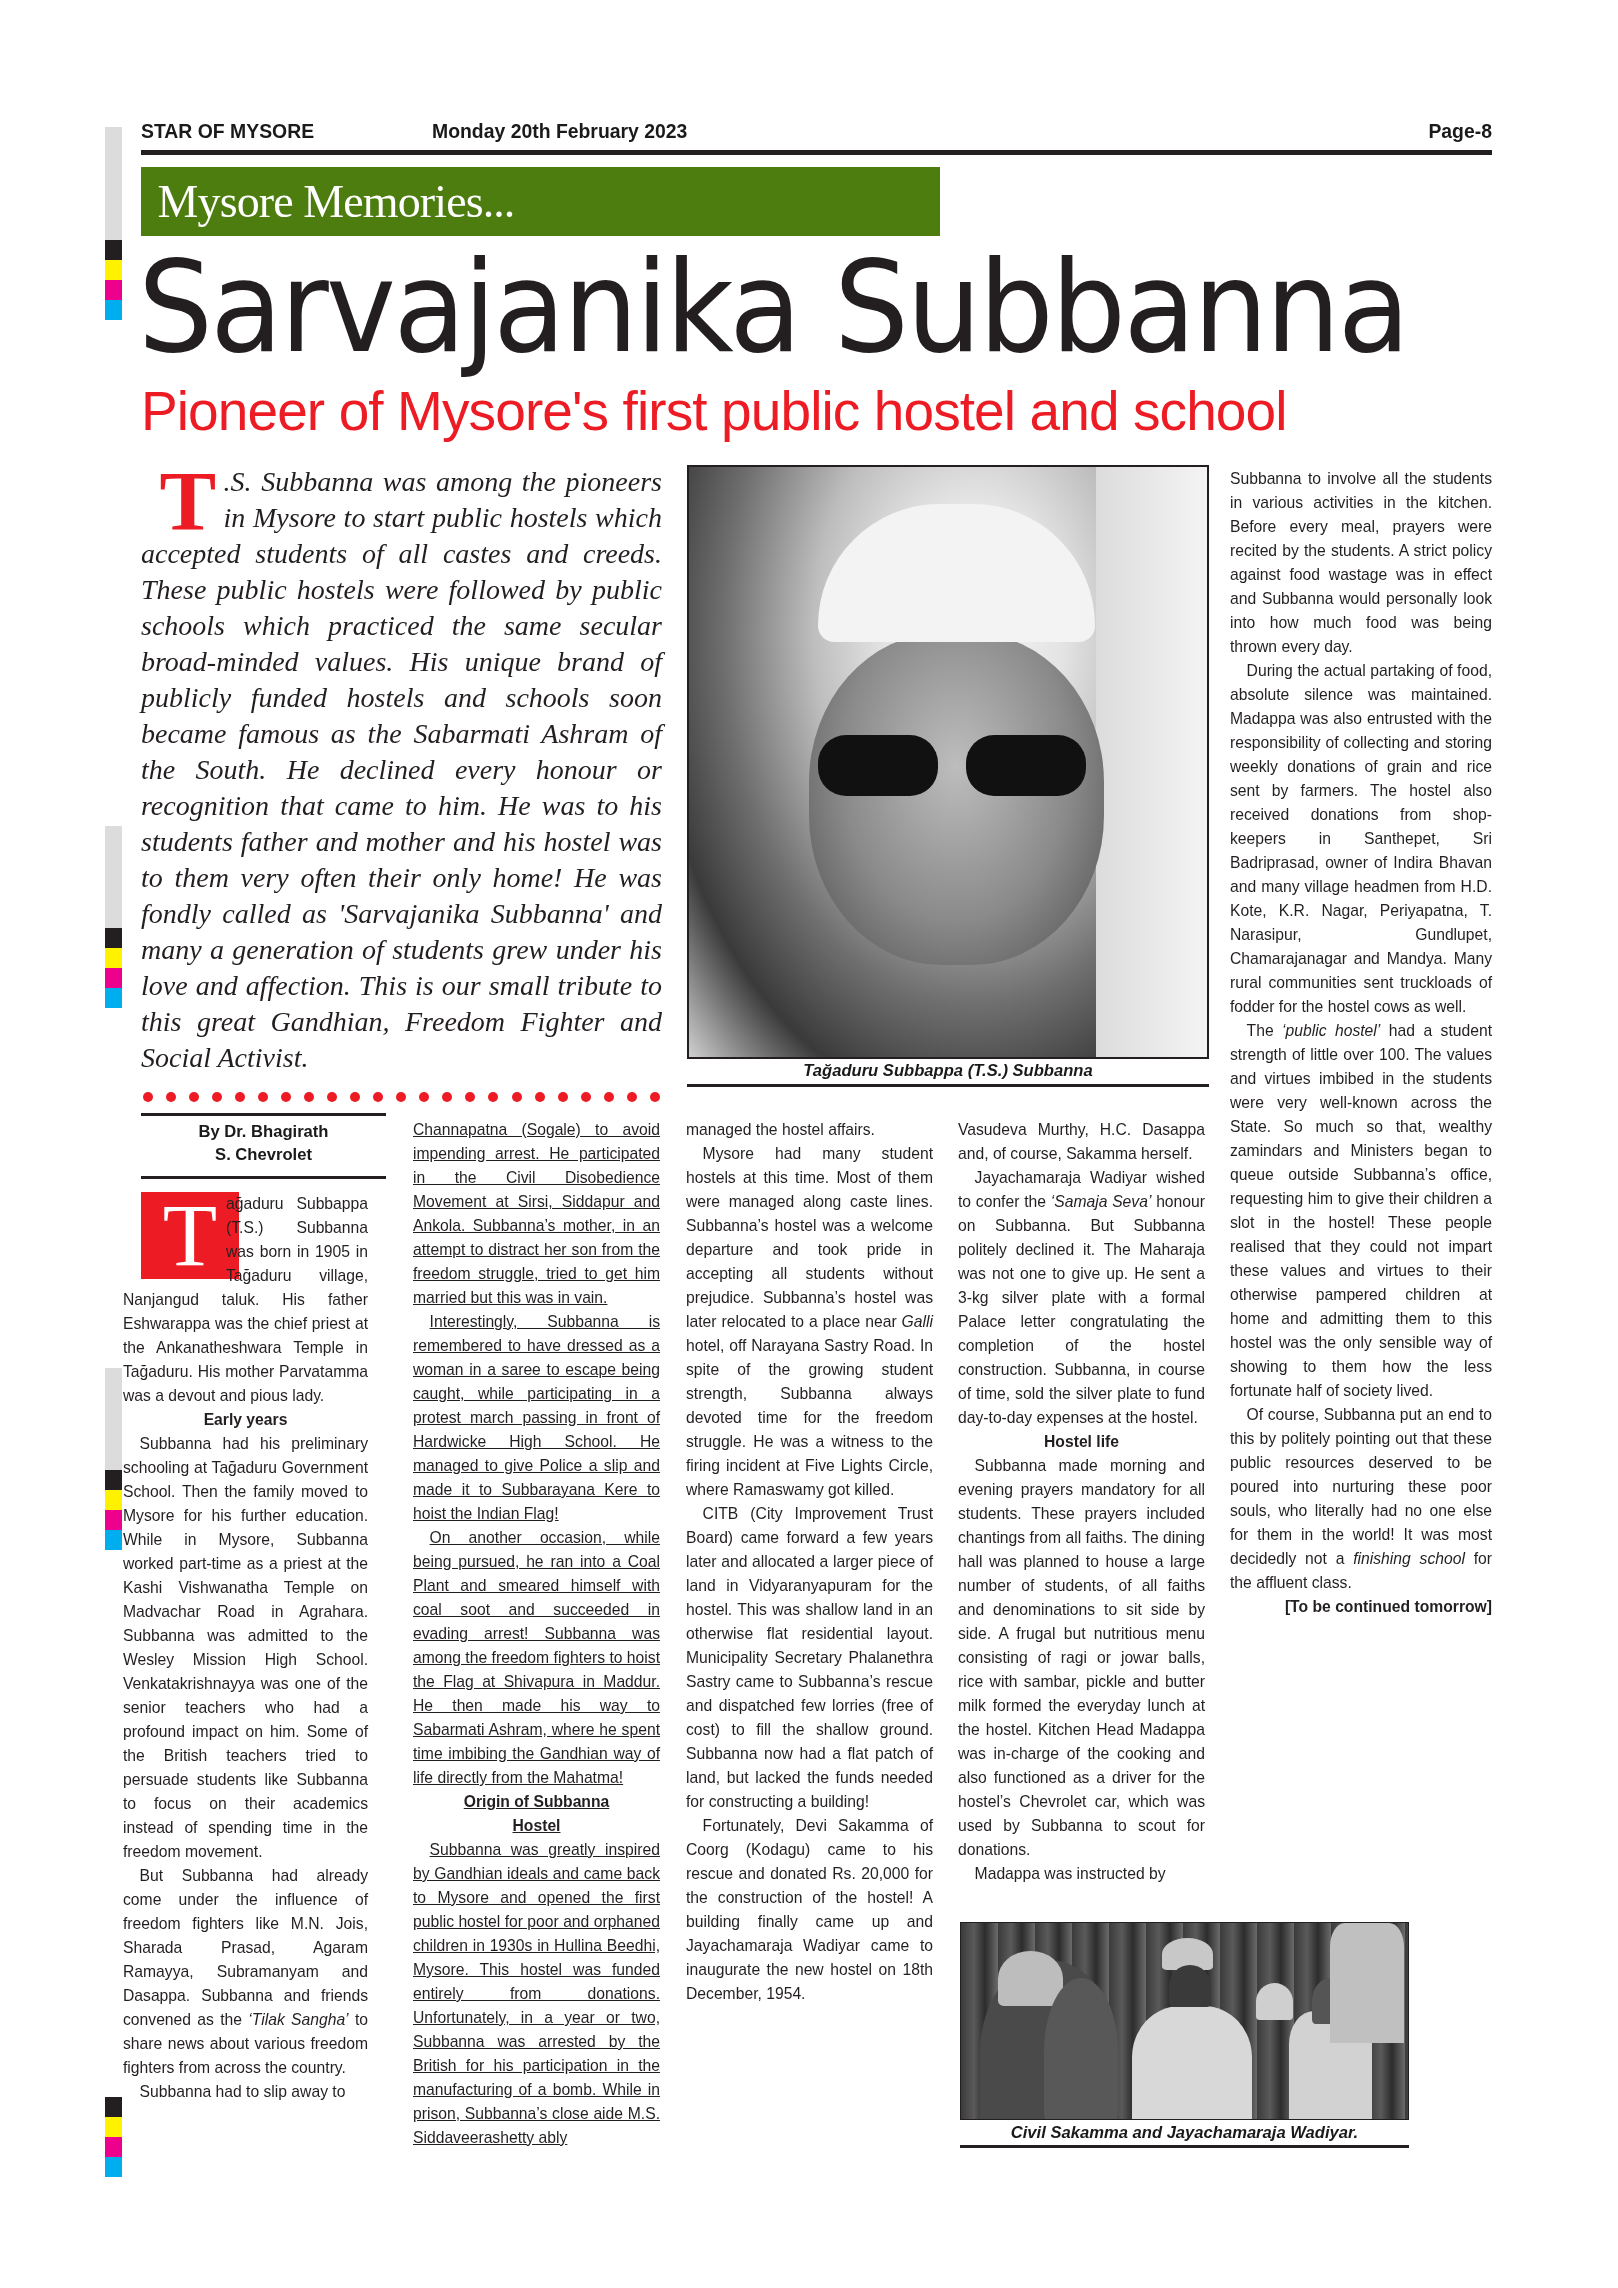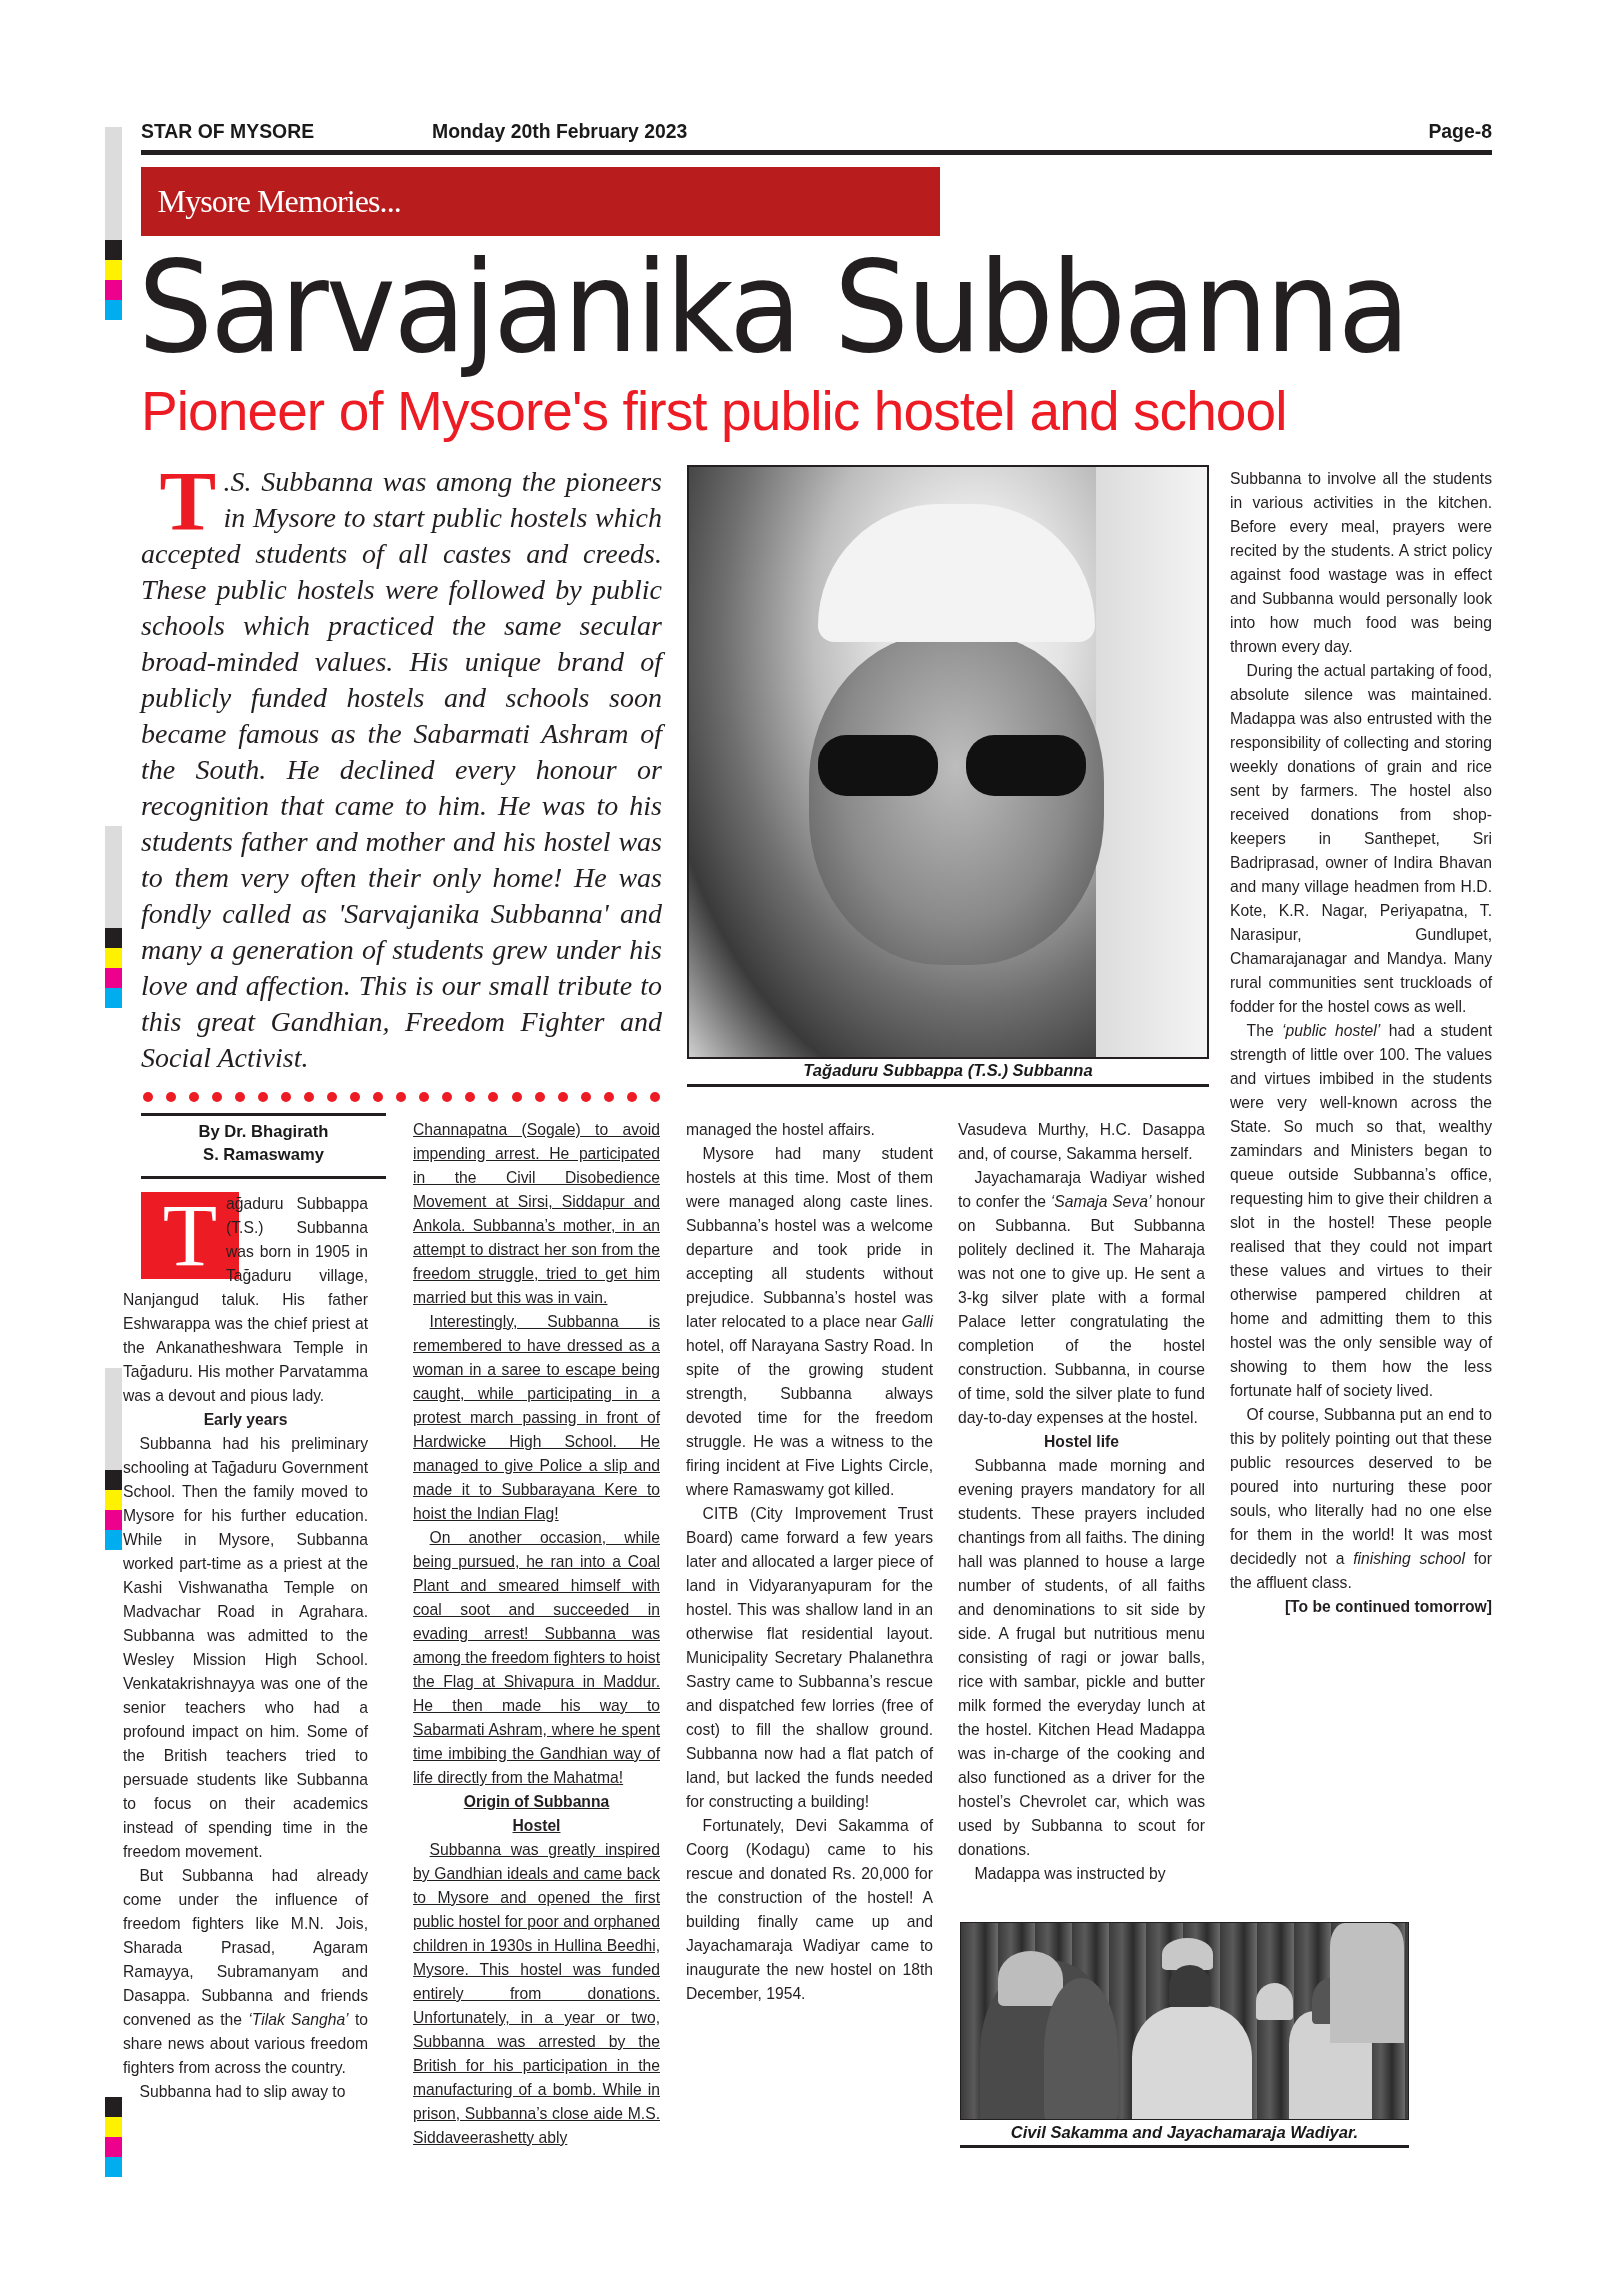--- a/index.html
+++ b/index.html
@@ -10,21 +10,21 @@
   .reg .k{background:#231f20;height:20px;}
   .reg .y{background:#fff200;height:20px;}
   .reg .m{background:#ec008c;height:20px;}
   .reg .c{background:#00aeef;height:20px;}
   
   .masthead{position:absolute;left:141px;top:120px;width:1351px;height:28px;font-weight:bold;font-size:19.4px;}
   .masthead .paper{position:absolute;left:0;top:0;}
   .masthead .date{position:absolute;left:291px;top:0;}
   .masthead .page{position:absolute;right:0;top:0;}
   .rule-top{position:absolute;left:141px;top:150px;width:1351px;height:4.6px;background:#231f20;}
-  .kicker{position:absolute;left:141px;top:167px;width:799px;height:69px;background:#b91c1c;color:#fff;font-family:"Liberation Serif",serif;font-size:32px;line-height:69px;padding-left:16.6px;box-sizing:border-box;letter-spacing:-0.9px;}
+  .kicker{position:absolute;left:141px;top:167px;width:799px;height:69px;background:#4d7c0f;color:#fff;font-family:"Liberation Serif",serif;font-size:46px;line-height:69px;padding-left:16.6px;box-sizing:border-box;letter-spacing:-0.9px;}
   .headline{position:absolute;left:138px;top:238px;width:1357px;font-family:"DejaVu Sans",sans-serif;font-size:127px;line-height:138px;color:#231f20;letter-spacing:-2.8px;transform:scaleX(0.93);transform-origin:left top;white-space:nowrap;}
   .subhead{position:absolute;left:141px;top:380px;width:1357px;font-size:55px;line-height:63px;color:#ed1c24;white-space:nowrap;letter-spacing:-0.9px;}
   
   .intro{position:absolute;left:141px;top:464px;width:521px;font-family:"Liberation Serif",serif;font-style:italic;font-size:28px;line-height:36px;text-align:justify;color:#231f20;}
   .intro .dc{float:left;font-style:normal;font-weight:bold;color:#ed1c24;font-size:85px;line-height:66px;margin:3.7px 7.4px 0 18.5px;}
   .dots{position:absolute;left:143px;top:1092px;width:517px;display:flex;justify-content:space-between;}
   .dots span{width:10px;height:10px;border-radius:50%;background:#ed1c24;display:block;}
   
   .portrait{position:absolute;left:687px;top:465px;width:522px;height:594px;border:2.8px solid #231f20;box-sizing:border-box;overflow:hidden;
     background:radial-gradient(ellipse at 55% 28%, #f6f6f6 0%, #e4e4e4 22%, #bdbdbd 40%, #6f6f6f 62%, #3a3a3a 80%, #d0d0d0 100%);}
@@ -136,21 +136,21 @@
       <i></i>
       <i></i>
     </div>
 </div>
 <div class="cap1">Tağaduru Subbappa (T.S.) Subbanna</div>
 <div class="cap1-rule"></div>
 
 <div class="by-rule1"></div>
 <div class="byline">
   <div>By Dr. Bhagirath</div>
-  <div>S. Ramaswamy</div>
+  <div>S. Chevrolet</div>
 </div>
 <div class="by-rule2"></div>
 <div class="dropcap-box">T</div>
 
 <div class="col" style="left:123px;top:1192px;width:245px;">
   <p class="noind" style="text-indent:0;"><span style="display:block;float:left;width:103px;height:92px;"></span><span>ağaduru Subbappa (T.S.) Subbanna was born in 1905 in Tağaduru village, Nanjangud taluk. His father Eshwarappa was the chief priest at the Ankanatheshwara Temple in Tağaduru. His mother Parvatamma was a devout and pious lady.</span></p>
   <h4>Early years</h4>
   <p>Subbanna had his preliminary schooling at Tağaduru Government School. Then the family moved to Mysore for his further education. While in Mysore, Subbanna worked part-time as a priest at the Kashi Vishwanatha Temple on Madvachar Road in Agrahara. Subbanna was admitted to the Wesley Mission High School. Venkatakrishnayya was one of the senior teachers who had a profound impact on him. Some of the British teachers tried to persuade students like Subbanna to focus on their academics instead of spending time in the freedom movement.</p>
   <p><span>But Subbanna had already come under the influence of freedom fighters like M.N. Jois, Sharada Prasad, Agaram Ramayya, Subramanyam and Dasappa. Subbanna and friends convened as the </span><em>‘Tilak Sangha’</em><span> to share news about various freedom fighters from across the country.</span></p>
   <p>Subbanna had to slip away to</p>

